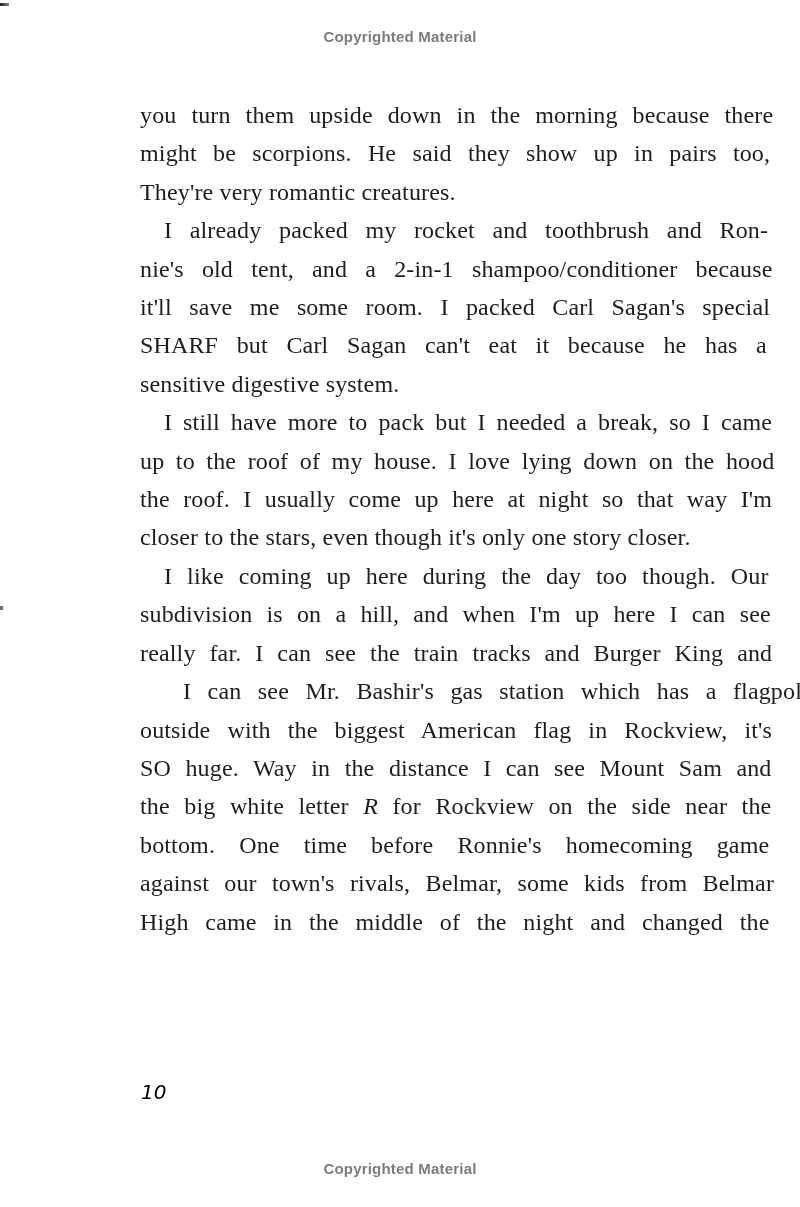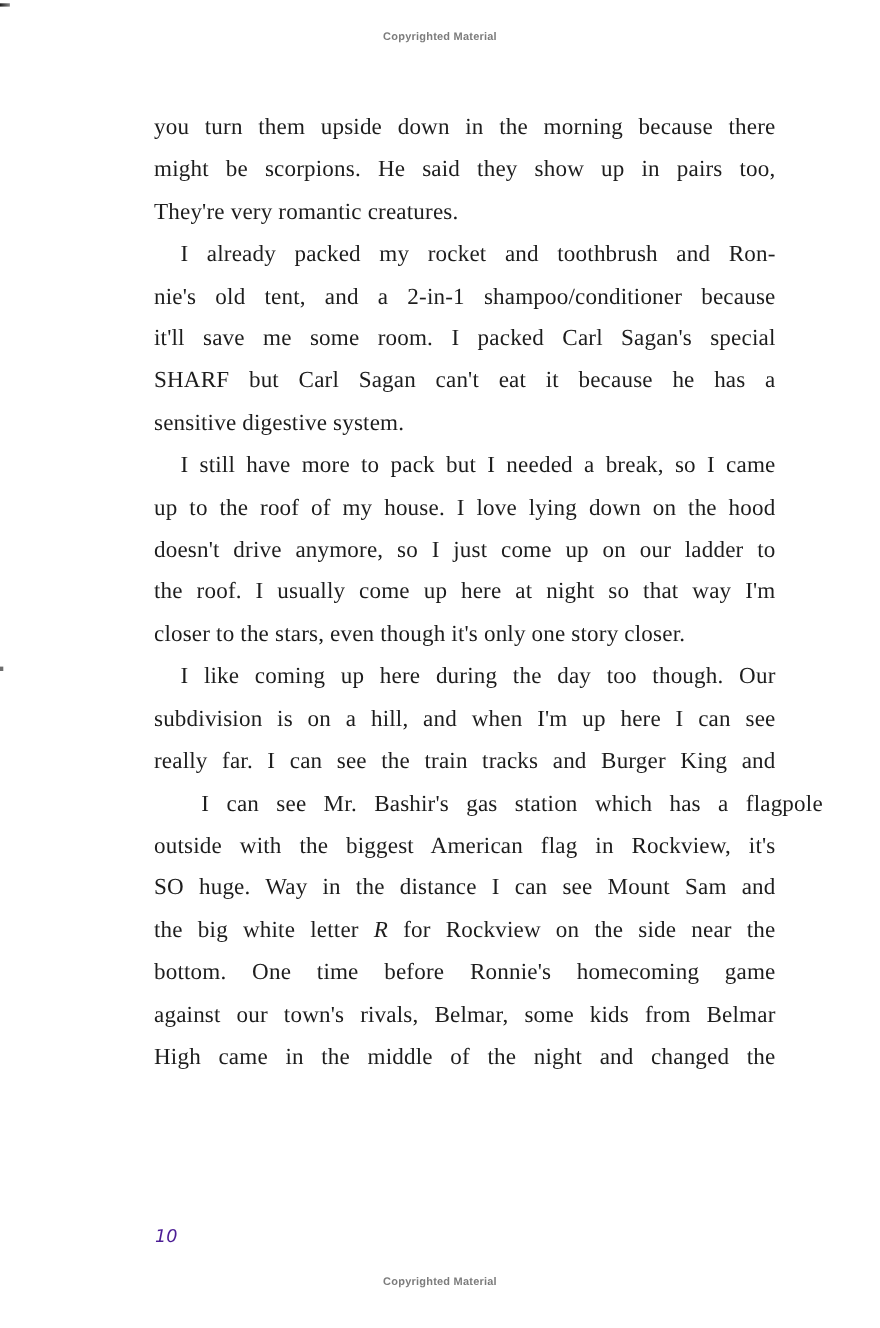--- a/index.html
+++ b/index.html
@@ -23,56 +23,56 @@
     background: #6e6e6e;
   }
 
   
   .copyright {
     position: absolute;
     left: 0; width: 100%;
     text-align: center;
     font-family: "Liberation Sans", sans-serif;
     font-weight: bold;
-    font-size: 10px;
+    font-size: 15px;
     letter-spacing: 0.2px;
     color: #7c7c7c;
   }
   .copyright.top { top: 28px; }
   .copyright.bottom { top: 1160px; }
 
   
   .body-text {
     position: absolute;
     left: 140px;
     top: 96px;
     width: 565px;
-    font-size: 21px;
+    font-size: 24px;
     line-height: 38.4px;
     letter-spacing: 0.15px;
     color: #1d1d1d;
   }
   .paragraph { margin: 0; }
   .line {
     white-space: nowrap;
     overflow: visible;
   }
   .line.indent { padding-left: 24px; }
   .line em { font-style: italic; }
 
   
   .page-number {
     position: absolute;
     left: 141px;
-    top: 1114px;
+    top: 1080px;
     font-family: "DejaVu Sans", sans-serif;
     font-style: italic;
-    font-size: 16px;
+    font-size: 20px;
     font-weight: 500;
-    color: #4c1d95;
+    color: #000000;
   }
 </style>
 </head>
 <body>
 
 <div class="artifact artifact-top"></div>
 <div class="artifact artifact-side"></div>
 
 <div class="copyright top">Copyrighted Material</div>
 
@@ -85,21 +85,20 @@
     <div class="paragraph">
       <div class="line indent"><span class="line-text" style="word-spacing: 11.4336px;"><span>I already packed my rocket and toothbrush and Ron-</span></span></div>
       <div class="line"><span class="line-text" style="word-spacing: 11.9911px;"><span>nie's old tent, and a 2-in-1 shampoo/conditioner because</span></span></div>
       <div class="line"><span class="line-text" style="word-spacing: 11.2726px;"><span>it'll save me some room. I packed Carl Sagan's special</span></span></div>
       <div class="line"><span class="line-text" style="word-spacing: 12.4484px;"><span>SHARF but Carl Sagan can't eat it because he has a</span></span></div>
       <div class="line"><span class="line-text" style="word-spacing: 0px;"><span>sensitive digestive system.</span></span></div>
     </div>
     <div class="paragraph">
       <div class="line indent"><span class="line-text" style="word-spacing: 4.80529px;"><span>I still have more to pack but I needed a break, so I came</span></span></div>
       <div class="line"><span class="line-text" style="word-spacing: 5.38462px; margin-top: 17px;"><span>up to the roof of my house. I love lying down on the hood</span></span></div>
-      <div class="line"><span class="line-text" style="word-spacing: 7.08523px;"><span>doesn't drive anymore, so I just come up on our ladder to</span></span></div>
       <div class="line"><span class="line-text" style="word-spacing: 7.22526px;"><span>the roof. I usually come up here at night so that way I'm</span></span></div>
       <div class="line"><span class="line-text" style="word-spacing: 0px;"><span>closer to the stars, even though it's only one story closer.</span></span></div>
     </div>
     <div class="paragraph">
       <div class="line indent"><span class="line-text" style="word-spacing: 8.82031px;"><span>I like coming up here during the day too though. Our</span></span></div>
       <div class="line"><span class="line-text" style="word-spacing: 8.01302px;"><span>subdivision is on a hill, and when I'm up here I can see</span></span></div>
       <div class="line"><span class="line-text" style="word-spacing: 7.77557px;"><span>really far. I can see the train tracks and Burger King and</span></span></div>
       <div class="line"><span class="line-text" style="word-spacing: 10.3328px; margin-left: 43px;"><span>I can see Mr. Bashir's gas station which has a flagpole</span></span></div>
       <div class="line"><span class="line-text" style="word-spacing: 10.875px;"><span>outside with the biggest American flag in Rockview, it's</span></span></div>
       <div class="line"><span class="line-text" style="word-spacing: 8.32244px; font-family: Liberation Serif, serif;"><span>SO huge. Way in the distance I can see Mount Sam and</span></span></div>

